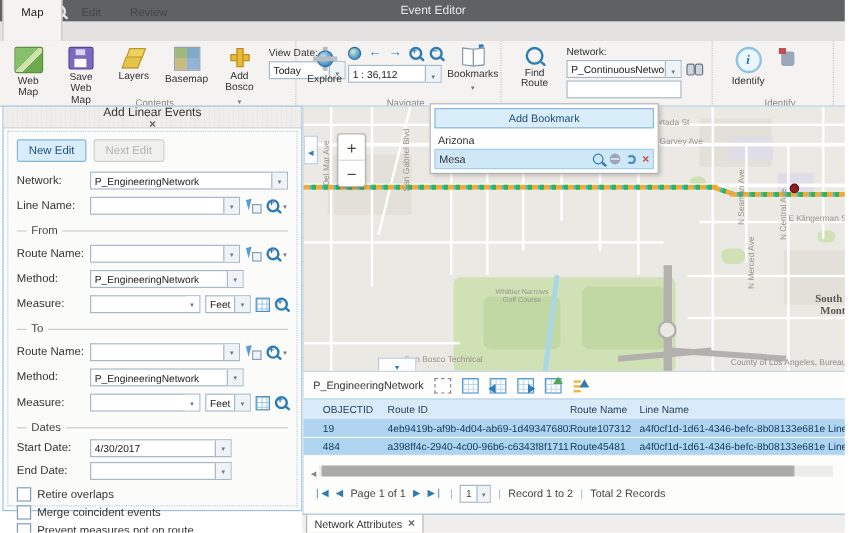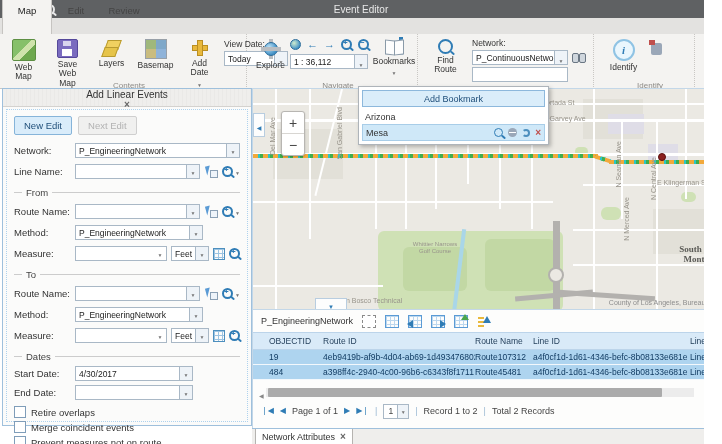--- a/index.html
+++ b/index.html
@@ -192,21 +192,21 @@
       <div class="rbtn">
         <span class="i-layers"></span>
         <span>Layers</span>
       </div>
       <div class="rbtn">
         <span class="i-basemap"></span>
         <span>Basemap</span>
       </div>
       <div class="rbtn">
         <span class="i-add"></span>
-        <span>Add Date</span>
+        <span>Add Bosco</span>
         <span class="caret"></span>
       </div>
       <div style="display:flex;flex-direction:column;gap:2px;padding-top:2px;">
         <span style="font-size:8.5px;color:#333;">View Date:</span>
         <div class="combo" style="width:64px;">
           <span class="val">Today</span>
           <span class="dd">
               <span class="caret"></span>
             </span>
         </div>
@@ -541,21 +541,20 @@
       <span class="ticon t-grid"></span>
       <span class="ticon t-grid t-arrowL"></span>
       <span class="ticon t-grid t-arrowR"></span>
       <span class="ticon t-grid t-green"></span>
       <span class="ticon t-sort"></span>
     </div>
     <div class="tgrid thead">
       <span>OBJECTID</span>
       <span>Route ID</span>
       <span>Route Name</span>
-      <span>Line ID</span>
       <span>Line Name</span>
     </div>
     <div class="tgrid trow">
       <span>19</span>
       <span>4eb9419b-af9b-4d04-ab69-1d493476802b</span>
       <span>Route107312</span>
       <span>a4f0cf1d-1d61-4346-befc-8b08133e681e</span>
       <span>Line12320</span>
     </div>
     <div class="tgrid trow">

